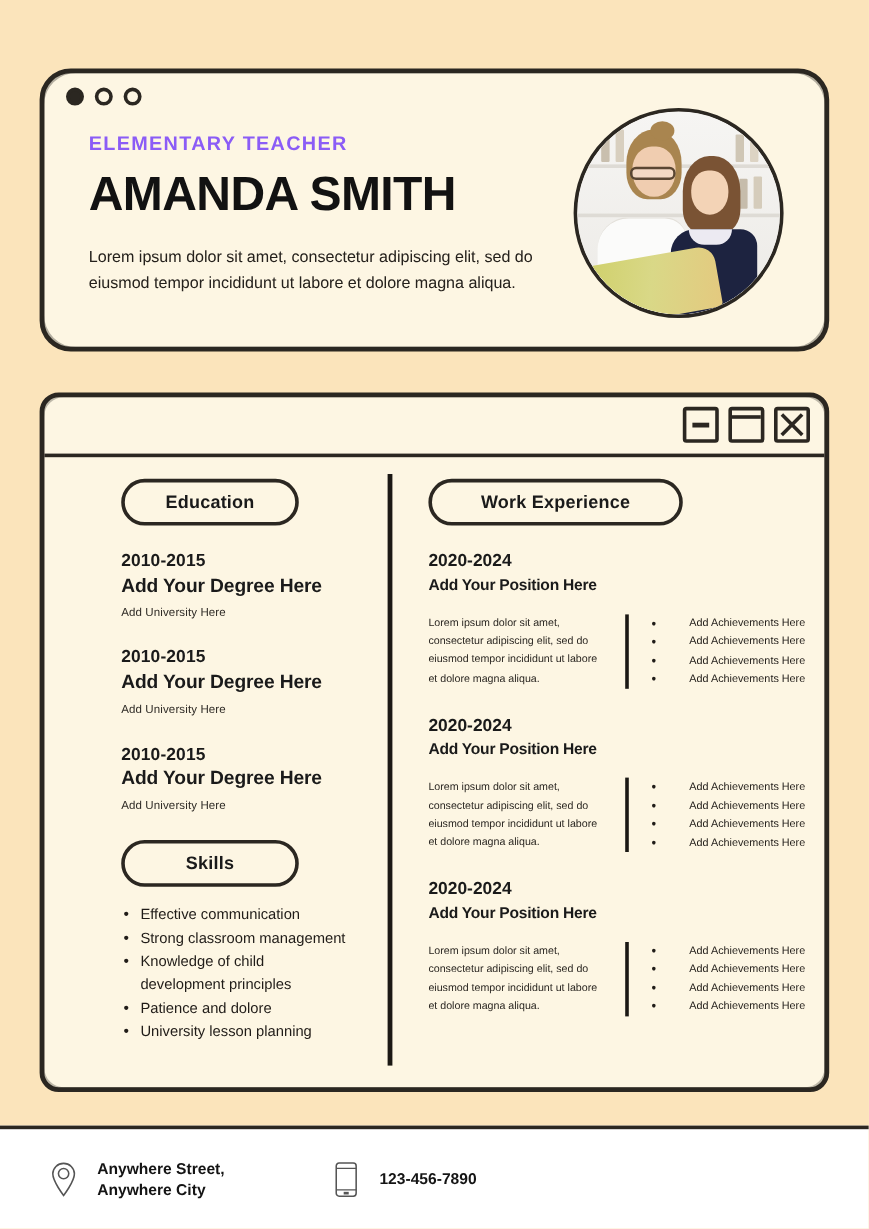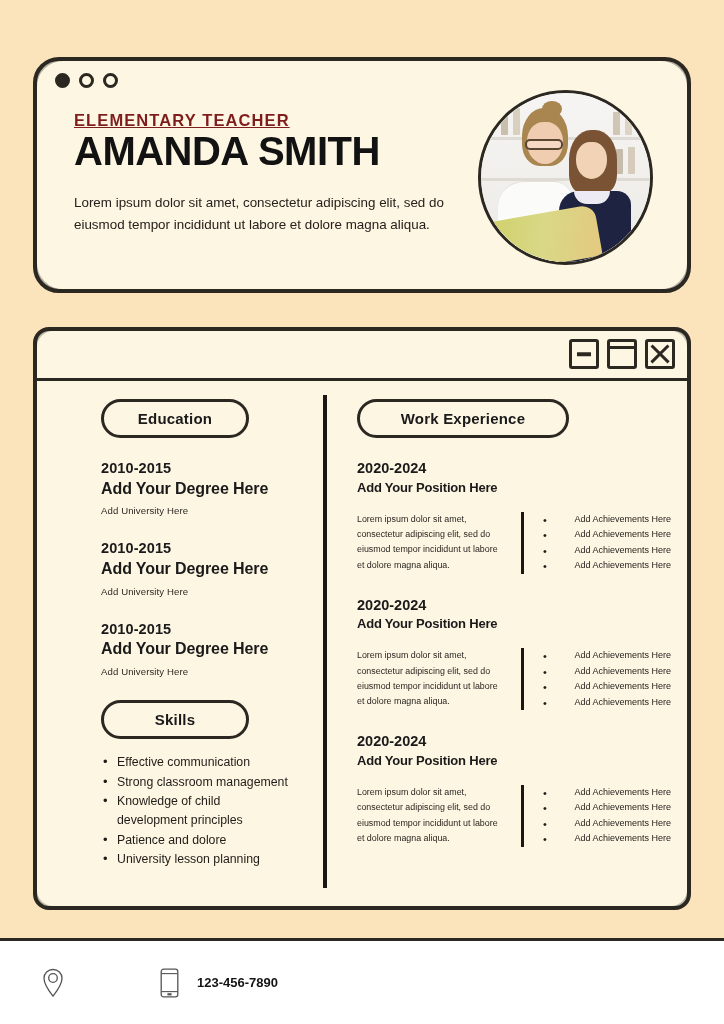--- a/index.html
+++ b/index.html
@@ -62,23 +62,22 @@
   .header-text {
     position: absolute;
     left: 37px;
     top: 50px;
     width: 380px;
   }
   .role {
     font-size: 16.5px;
     font-weight: bold;
     letter-spacing: 1.1px;
-    color: #7f1d1d;
-    margin-bottom: 0;
-    text-decoration: underline;
+    color: #8b5cf6;
+    margin-bottom: 11px;
   }
   .fullname {
     font-size: 40px;
     font-weight: bold;
     letter-spacing: -0.5px;
     line-height: 1.05;
     color: #121212;
     margin-bottom: 20px;
     white-space: nowrap;
   }
@@ -589,20 +588,24 @@
 
   <div class="footer">
 
     <div class="contact c-loc">
       <span class="c-icon">
         <svg width="22" height="30" viewBox="0 0 22 30">
           <path d="M11 1.5C6 1.5 2 5.4 2 10.2c0 6.4 9 18 9 18s9-11.6 9-18C20 5.4 16 1.5 11 1.5z" fill="none" stroke="#555" stroke-width="1.3"></path>
           <circle cx="11" cy="10" r="4.3" fill="none" stroke="#555" stroke-width="1.3"></circle>
         </svg>
       </span>
+      <span class="c-text">
+        <span>Anywhere Street,</span><br>
+        <span>Anywhere City</span>
+      </span>
     </div>
 
     <div class="contact c-phone">
       <span class="c-icon">
         <svg width="19" height="30" viewBox="0 0 19 30">
           <rect x="1.2" y="1.2" width="16.6" height="27.6" rx="2.4" fill="none" stroke="#555" stroke-width="1.3"></rect>
           <line x1="1.2" y1="5.6" x2="17.8" y2="5.6" stroke="#555" stroke-width="1.1"></line>
           <line x1="1.2" y1="23.6" x2="17.8" y2="23.6" stroke="#555" stroke-width="1.1"></line>
           <rect x="7.4" y="25.2" width="4.2" height="2.2" fill="#555"></rect>
         </svg>

